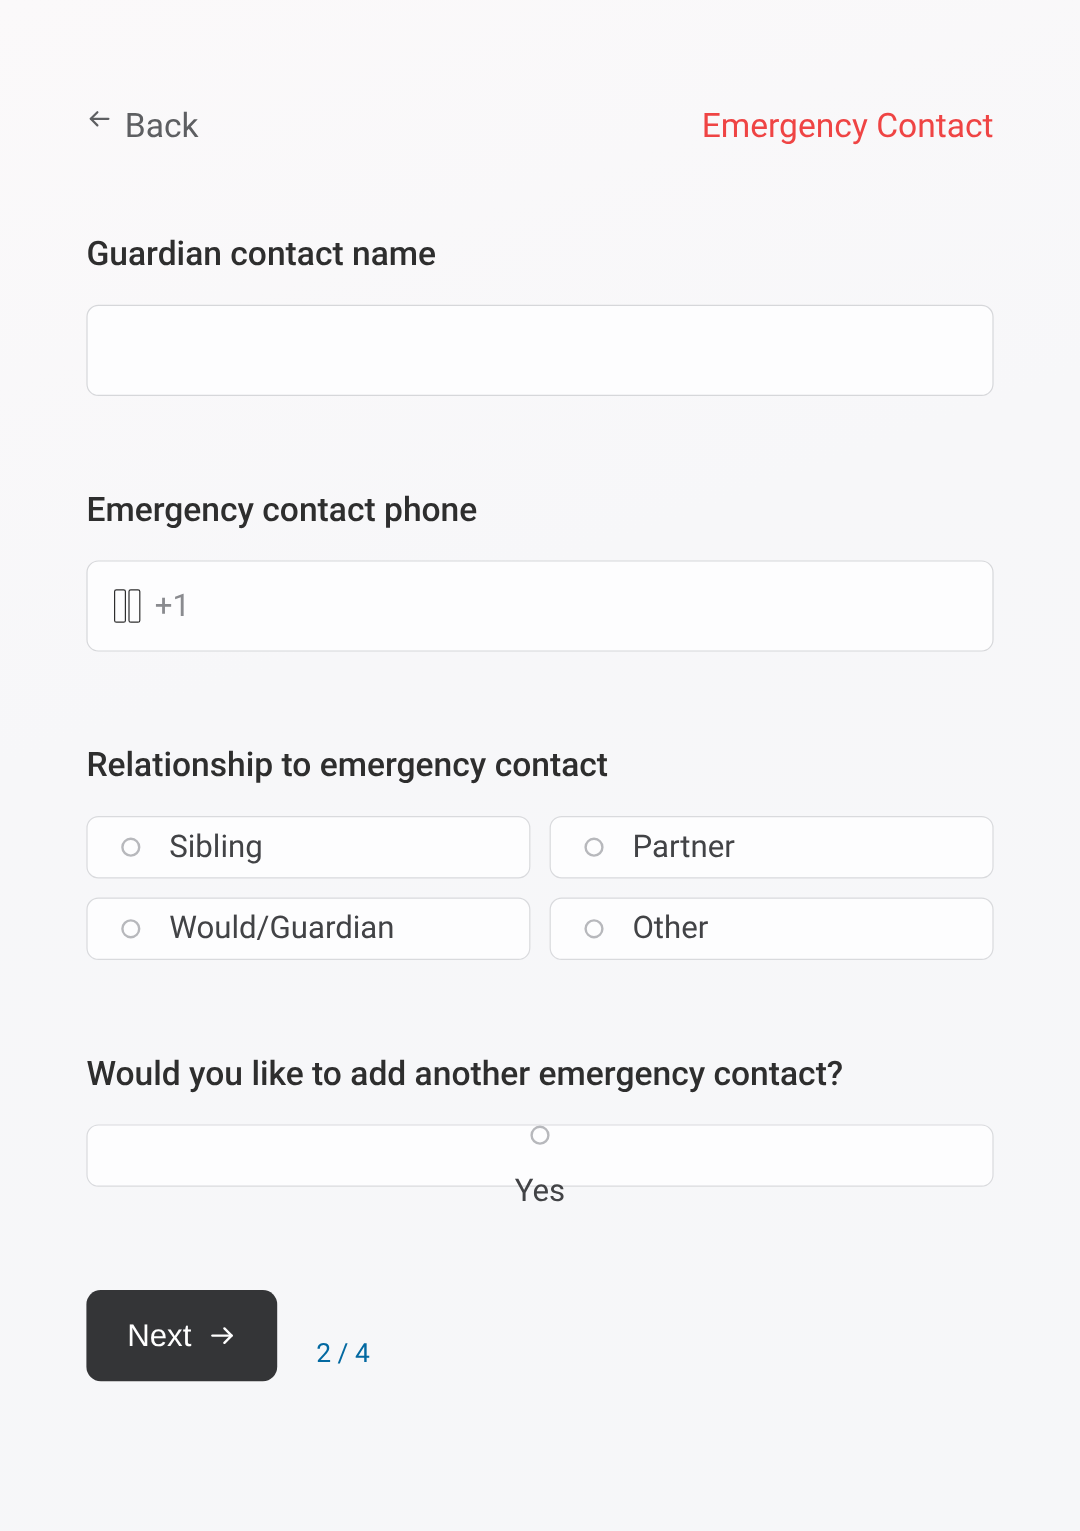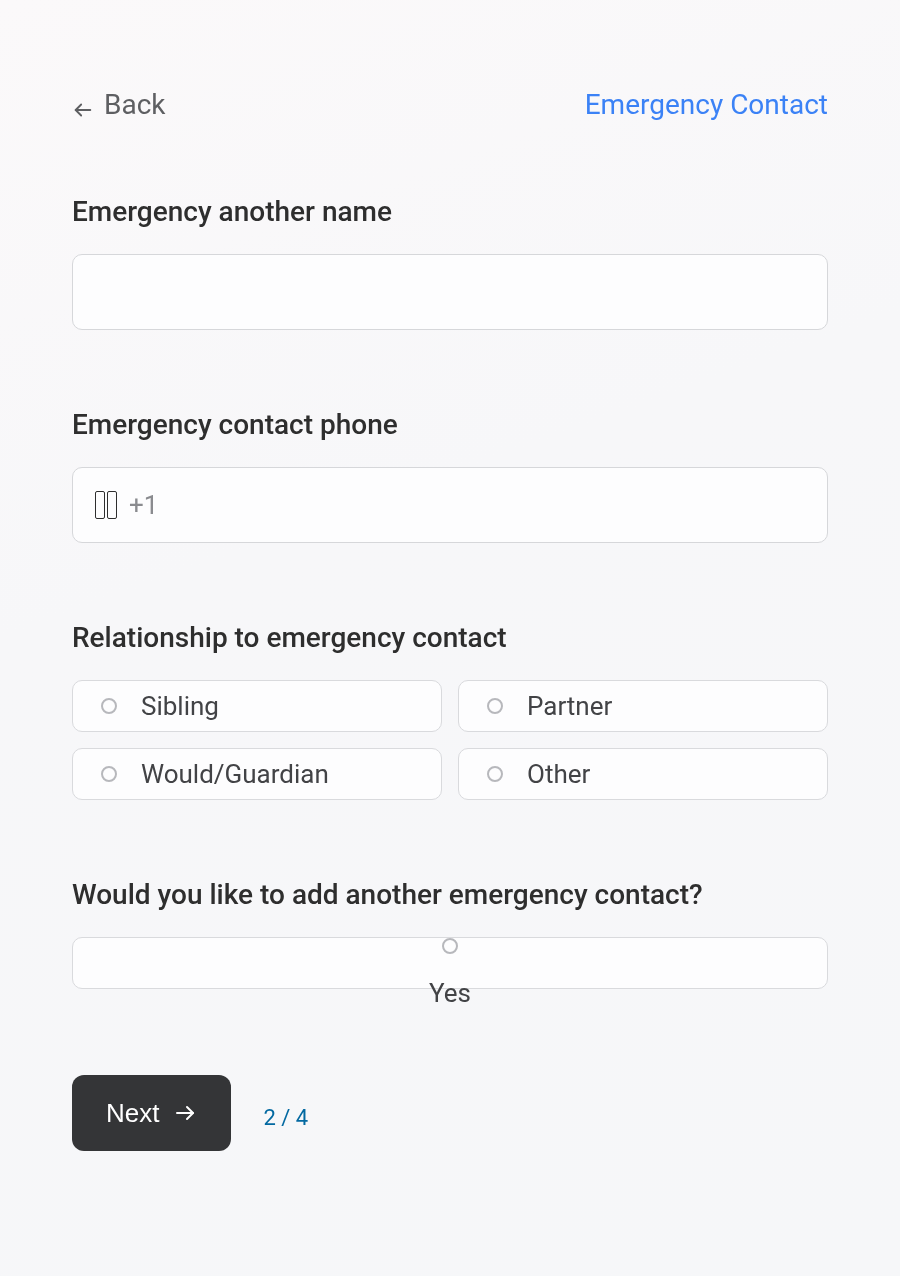--- a/index.html
+++ b/index.html
@@ -14,31 +14,31 @@
     padding: 88px 72px 0 72px;
   }
   .header-row {
     display: flex;
     justify-content: space-between;
     align-items: center;
     margin-bottom: 74px;
   }
   .back-link {
     display: inline-flex;
-    align-items: flex-end;
+    align-items: flex-start;
     gap: 10px;
     font-size: 28px;
     color: #5e5f62;
     cursor: pointer;
     user-select: none;
   }
   .back-link svg { display: block; }
   .page-title {
     font-size: 28px;
-    color: #3b82f6;
+    color: #ef4444;
     font-weight: 400;
   }
   .field-group { margin-bottom: 78px; }
   .field-label {
     font-size: 28px;
     font-weight: 500;
     color: #2e2e2e;
     margin-bottom: 26px;
   }
   .text-input {
@@ -108,20 +108,21 @@
   .option-full { width: 100%; flex-direction: column; }
   .radio-dot {
     width: 16px;
     height: 16px;
     border: 2px solid #b7b8bc;
     border-radius: 50%;
     flex-shrink: 0;
   }
   .footer-row {
     display: flex;
+    align-items: center;
     gap: 32px;
     margin-top: 86px;
   }
   .next-btn {
     background: #343537;
     color: #ffffff;
     border: none;
     border-radius: 12px;
     height: 76px;
     padding: 0 34px;
@@ -149,21 +150,21 @@
       <svg width="22" height="22" viewBox="0 0 24 24" fill="none" stroke="#5e5f62" stroke-width="2" stroke-linecap="round" stroke-linejoin="round">
         <line x1="20" y1="12" x2="4" y2="12"></line>
         <polyline points="10 18 4 12 10 6"></polyline>
       </svg>
       <span>Back</span>
     </div>
     <div class="page-title">Emergency Contact</div>
   </div>
 
   <div class="field-group">
-    <div class="field-label">Emergency another name</div>
+    <div class="field-label">Guardian contact name</div>
     <input class="text-input" type="text" value="" style="">
   </div>
 
   <div class="field-group">
     <div class="field-label">Emergency contact phone</div>
     <div class="phone-wrap">
       <span class="flag-placeholder">
         <span></span>
           <span></span>
       </span>

